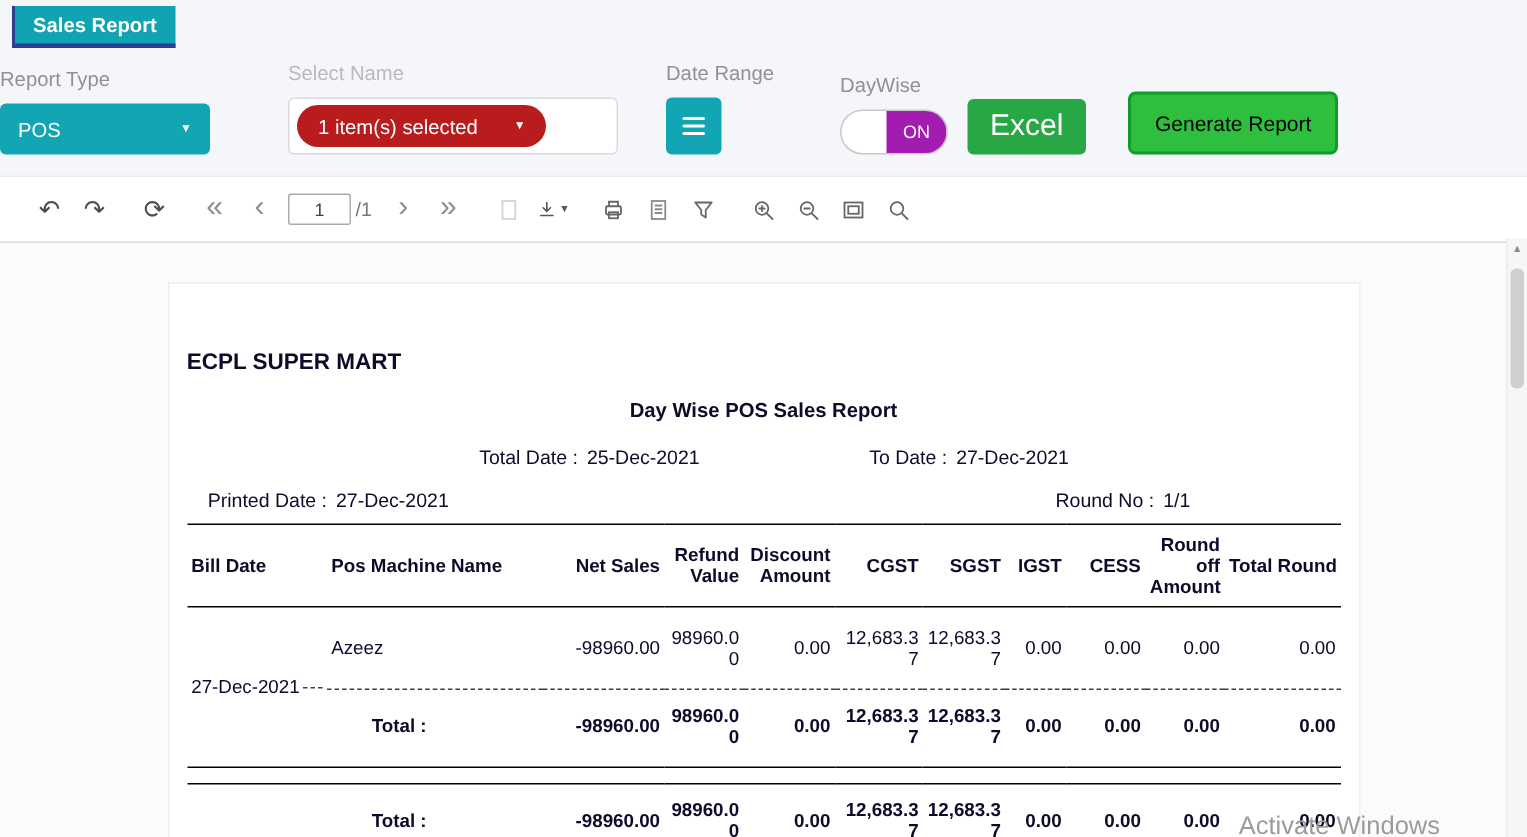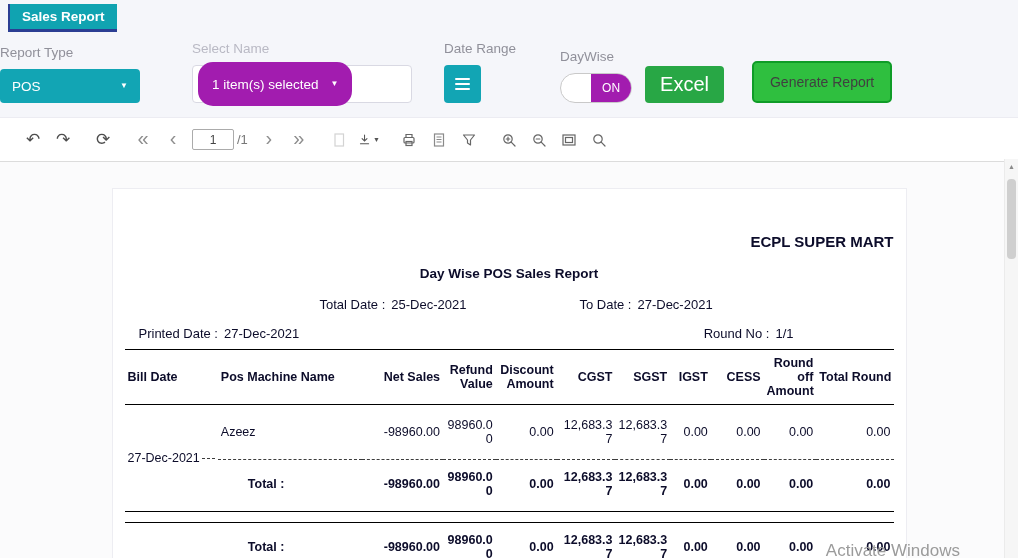--- a/index.html
+++ b/index.html
@@ -16,42 +16,42 @@
   .fgroup label { display:block; font-size:13.5px; color:#90909a; margin-bottom:9px; }
   .fgroup .dim { color:#b9b9c4; }
 
   .pos-select { width:140px; height:34px; background:#12a5b4; color:#fff; border-radius:4px;
                 display:flex; align-items:center; justify-content:space-between;
                 padding:0 12px; font-size:13.5px; cursor:pointer; }
   .caret { font-size:8px; line-height:1; }
 
   .ms-box { width:220px; height:38px; background:#fff; border:1px solid #d9d9e3; border-radius:4px;
             display:flex; align-items:center; padding:0 5px; }
-  .ms-pill { height:44px; background:#a21caf; color:#fff; border-radius:15px;
-             display:flex; align-items:center; gap:12px; padding:0 14px; font-size:13.5px; cursor:pointer; }
+  .ms-pill { height:28px; background:#b91c1c; color:#fff; border-radius:15px;
+             display:flex; align-items:center; gap:24px; padding:0 14px; font-size:13.5px; cursor:pointer; }
 
   .dr-wrap { display:flex; gap:2px; }
   .dr-input { width:170px; height:38px; border:1px solid #d4d4de; border-radius:4px;
               padding:0 10px; font-size:13.5px; color:#b2b2bc; background:#fff;
               font-family:"Liberation Sans", sans-serif; }
   .dr-btn { width:37px; height:38px; background:#12a5b4; border:none; border-radius:4px;
             display:flex; align-items:center; justify-content:center; cursor:pointer; }
   .hamb { width:15px; display:flex; flex-direction:column; gap:3px; }
   .hamb i { display:block; height:2px; background:#fff; border-radius:1px; }
 
   .toggle { width:72px; height:30px; border:1px solid #c9c9c9; border-radius:15px; background:#fff;
             display:flex; overflow:hidden; cursor:pointer; }
   .t-on { flex:0 0 40px; background:#a21caf; color:#fff; font-size:12px; font-weight:normal;
           display:flex; align-items:center; justify-content:center;margin-left:30px; }
   .t-knob { flex:1; background:linear-gradient(#fcfcfc,#e4e4e4); border-left:1px solid #cfcfcf; }
 
   .btn-excel { margin:8px 0 0 13px; height:37px; padding:0 15px; background:#28a745; color:#fff;
                border:none; border-radius:4px; font-size:20px; cursor:pointer;
                font-family:"Liberation Sans", sans-serif; }
-  .btn-generate { margin:6px 0 0 28px; height:42px; padding:0 16px; background:#2fbf3f; color:#404040;
+  .btn-generate { margin:6px 0 0 28px; height:42px; padding:0 16px; background:#2fbf3f; color:#000000;
                   border:2px solid #0f9c27; border-radius:5px; font-size:14px; cursor:pointer;
                   font-family:"Liberation Sans", sans-serif; }
 
   
   .toolbar { height:44px; background:#fff; border-bottom:1px solid #dcdcdc;
              display:flex; align-items:center; padding-left:22px; }
   .tbtn { width:22px; text-align:center; margin-right:8px; cursor:pointer; display:flex;
           align-items:center; justify-content:center; }
   .glyph { font-size:17px; color:#4d4d4d; }
   .nav { font-size:20px; color:#8d8d8d; padding-bottom:3px; }
@@ -59,21 +59,21 @@
   .page-input { width:42px; height:21px; border:1px solid #ababab; border-radius:2px;
                 text-align:center; font-size:12px; color:#444; margin-right:3px;
                 font-family:"Liberation Sans", sans-serif; }
   .page-total { font-size:13px; color:#777; margin-right:10px; }
   .dl-caret { font-size:7px; color:#555; margin-left:2px; }
 
   
   .viewer { position:relative; height:399px; background:#fbfbfc; overflow:hidden; }
   .page { width:795px; margin:26px auto 0; background:#fff; border:1px solid #ededf2;
           min-height:380px; padding:44px 12px 30px; color:#0c0c2a; }
-  .r-company { text-align:right; font-size:15px; font-weight:bold; }
+  .r-company { text-align:left; font-size:15px; font-weight:bold; }
   .r-title   { text-align:center; font-size:13.5px; font-weight:bold; margin-top:16px; }
   .r-dates { margin-top:16px; padding-left:195px; font-size:13px; display:flex; }
   .r-dates .to { margin-left:113px; }
   .pair span + span { margin-left:6px; }
   .r-meta { margin-top:14px; display:flex; justify-content:space-between; padding:0 100px 0 14px;
             font-size:13px; }
   .report { width:100%; border-collapse:collapse; table-layout:fixed; margin-top:8px; }
   .report th { font-size:12.5px; padding:6px 3px; border-top:1px solid #000; border-bottom:1px solid #000; }
   .report th.l { text-align:left; }
   .report th.r { text-align:right; }

